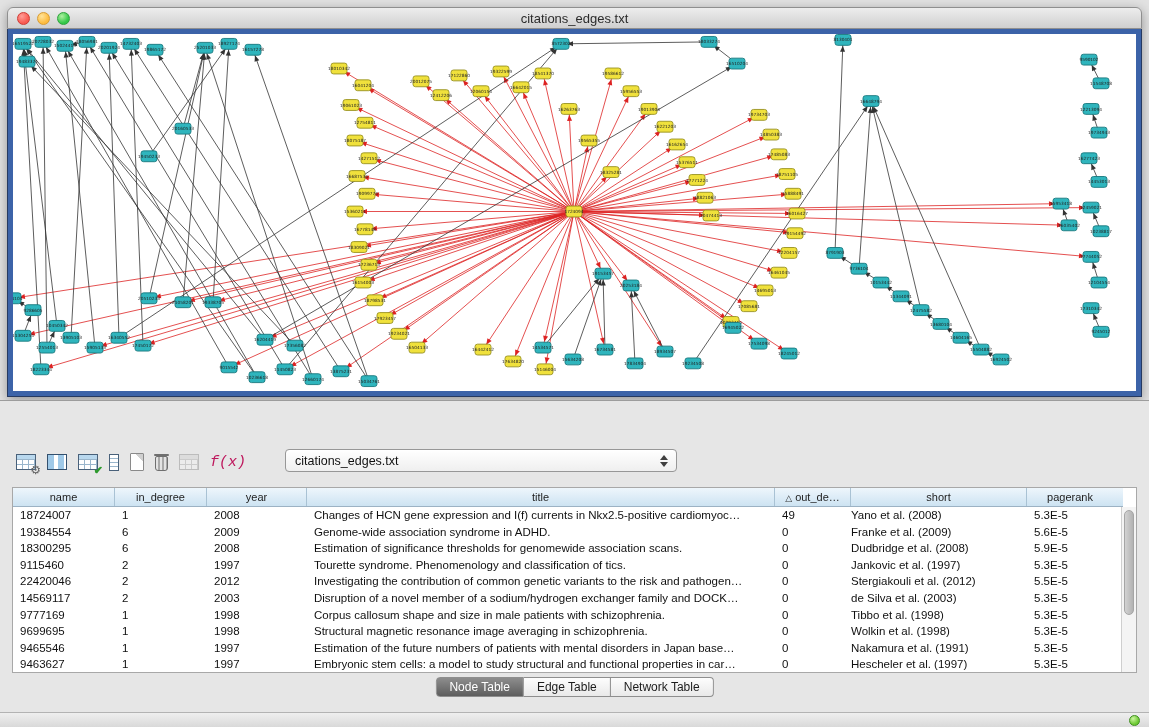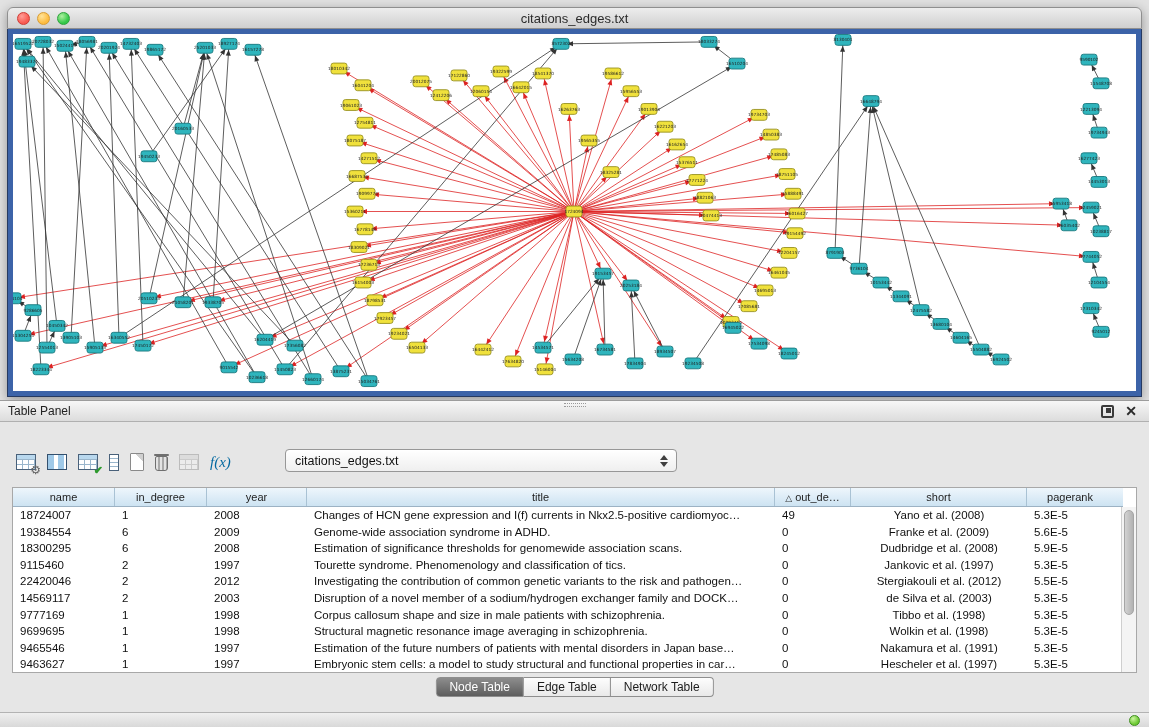--- a/index.html
+++ b/index.html
@@ -55,21 +55,21 @@
       background:repeating-linear-gradient(0deg, #fff 0 3px, #9ab6cc 3px 4px); }
   .doc-ic{ width:14px; height:18px; border:1px solid #8a8a8a; border-radius:1px;
       background:linear-gradient(225deg, #cfcfcf 0 5px, #fff 5px); }
   .trash-ic{ width:13px; height:15px; border:1px solid #6f6f6f; border-radius:2px 2px 3px 3px;
       background:repeating-linear-gradient(90deg,#e3e3e3 0 2px,#a9a9a9 2px 4px); position:relative; margin-top:3px; }
   .trash-ic::before{ content:""; position:absolute; left:-2px; right:-2px; top:-3px; height:2px; background:#6f6f6f; border-radius:1px; }
   .grid-gray{ width:20px; height:16px; border:1px solid #9a9a9a; opacity:.55; background:
       linear-gradient(#d5d5d5,#d5d5d5) 0 0/100% 4px no-repeat,
       repeating-linear-gradient(90deg, transparent 0 5px, #b5b5b5 5px 6px),
       repeating-linear-gradient(0deg, transparent 0 4px, #b5b5b5 4px 5px), #f2f2f2; }
-  .fx-ic{ font-family:Liberation Serif, serif; font-style:italic; font-size:15px; color:#0369a1; }
+  .fx-ic{ font-family:Liberation Mono, monospace; font-style:italic; font-size:15px; color:#be185d; }
 
   .combo{ position:absolute; left:285px; top:48px; width:392px; height:23px;
     border:1px solid #979797; border-radius:4px; background:linear-gradient(#ffffff,#efefef);
     display:flex; align-items:center; box-shadow:inset 0 1px 0 #fff; }
   .combo-text{ flex:1; padding-left:9px; font-size:12.5px; color:#111;
     white-space:nowrap; overflow:hidden; }
   .combo-arrows{ width:18px; display:flex; flex-direction:column; align-items:center; gap:2px; margin-right:3px; }
   .arr-up{ width:0; height:0; border-left:4px solid transparent; border-right:4px solid transparent; border-bottom:5px solid #3f3f3f; }
   .arr-down{ width:0; height:0; border-left:4px solid transparent; border-right:4px solid transparent; border-top:5px solid #3f3f3f; }
 
@@ -78,21 +78,21 @@
   .thead{ display:flex; height:19px; background:linear-gradient(#eef6fc,#cde3f2);
     border-bottom:1px solid #9cb2c4; width:1110px; }
   .th{ font-size:11px; color:#1d1d1d; text-align:center; line-height:18px;
     border-right:1px solid #a9c2d4; overflow:hidden; white-space:nowrap; }
   .sort-glyph{ font-size:9px; margin-right:3px; color:#333; }
   .w0{width:102px}.w1{width:92px}.w2{width:100px}.w3{width:468px}.w4{width:76px}.w5{width:176px}.w6{width:86px; border-right:none;}
   .tbody{ width:1110px; }
   .trow{ display:flex; height:16.6px; background:#fff; }
   .td{ font-size:11.5px; line-height:16.5px; color:#101010; white-space:nowrap;
     overflow:hidden; padding-left:7px; }
-  .td.w5{ text-align:center; padding-left:0; }
+  .td.w5{ text-align:left; padding-left:0; }
   .vscroll{ position:absolute; right:0; top:19px; bottom:0; width:15px;
     background:#f4f4f4; border-left:1px solid #cfcfcf; }
   .vthumb{ position:absolute; left:2px; right:2px; top:3px; height:105px; border-radius:6px;
     background:linear-gradient(90deg,#d2d2d2,#b2b2b2); border:1px solid #a5a5a5; }
 
   .tabs{ position:absolute; left:50%; transform:translateX(-50%); top:276px; display:flex; }
   .tab{ height:20px; line-height:19px; padding:0 13px; font-size:12px;
     border:1px solid #8e8e8e; border-left:none;
     background:linear-gradient(#fdfdfd,#e9e9e9); color:#1c1c1c;text-align:right; }
   .tab:first-child{ border-left:1px solid #8e8e8e; border-radius:4px 0 0 4px; }
@@ -762,26 +762,20 @@
               <rect x="128" y="118.5" width="16" height="11" rx="2.5" fill="#2fb5bd" stroke="#17777d" stroke-width="0.9"></rect>
               <text x="136" y="125.6" text-anchor="middle" font-size="4.3" fill="#222" class="node-label">19450233</text>
             </g>
           </g>
       </svg>
     </div>
   </div>
 </div>
 
 <div class="table-panel">
-  <div class="panel-header">
-    <div class="grip"></div>
-    <span class="panel-title">Table Panel</span>
-    <span class="float-icon"></span>
-    <span class="close-icon">✕</span>
-  </div>
 
   <div class="toolbar">
     <span class="tool">
       <span class="grid-ic">
           <span class="ov ov-gear">⚙</span>
         </span>
     </span>
     <span class="tool">
       <span class="cols-ic"></span>
     </span>

